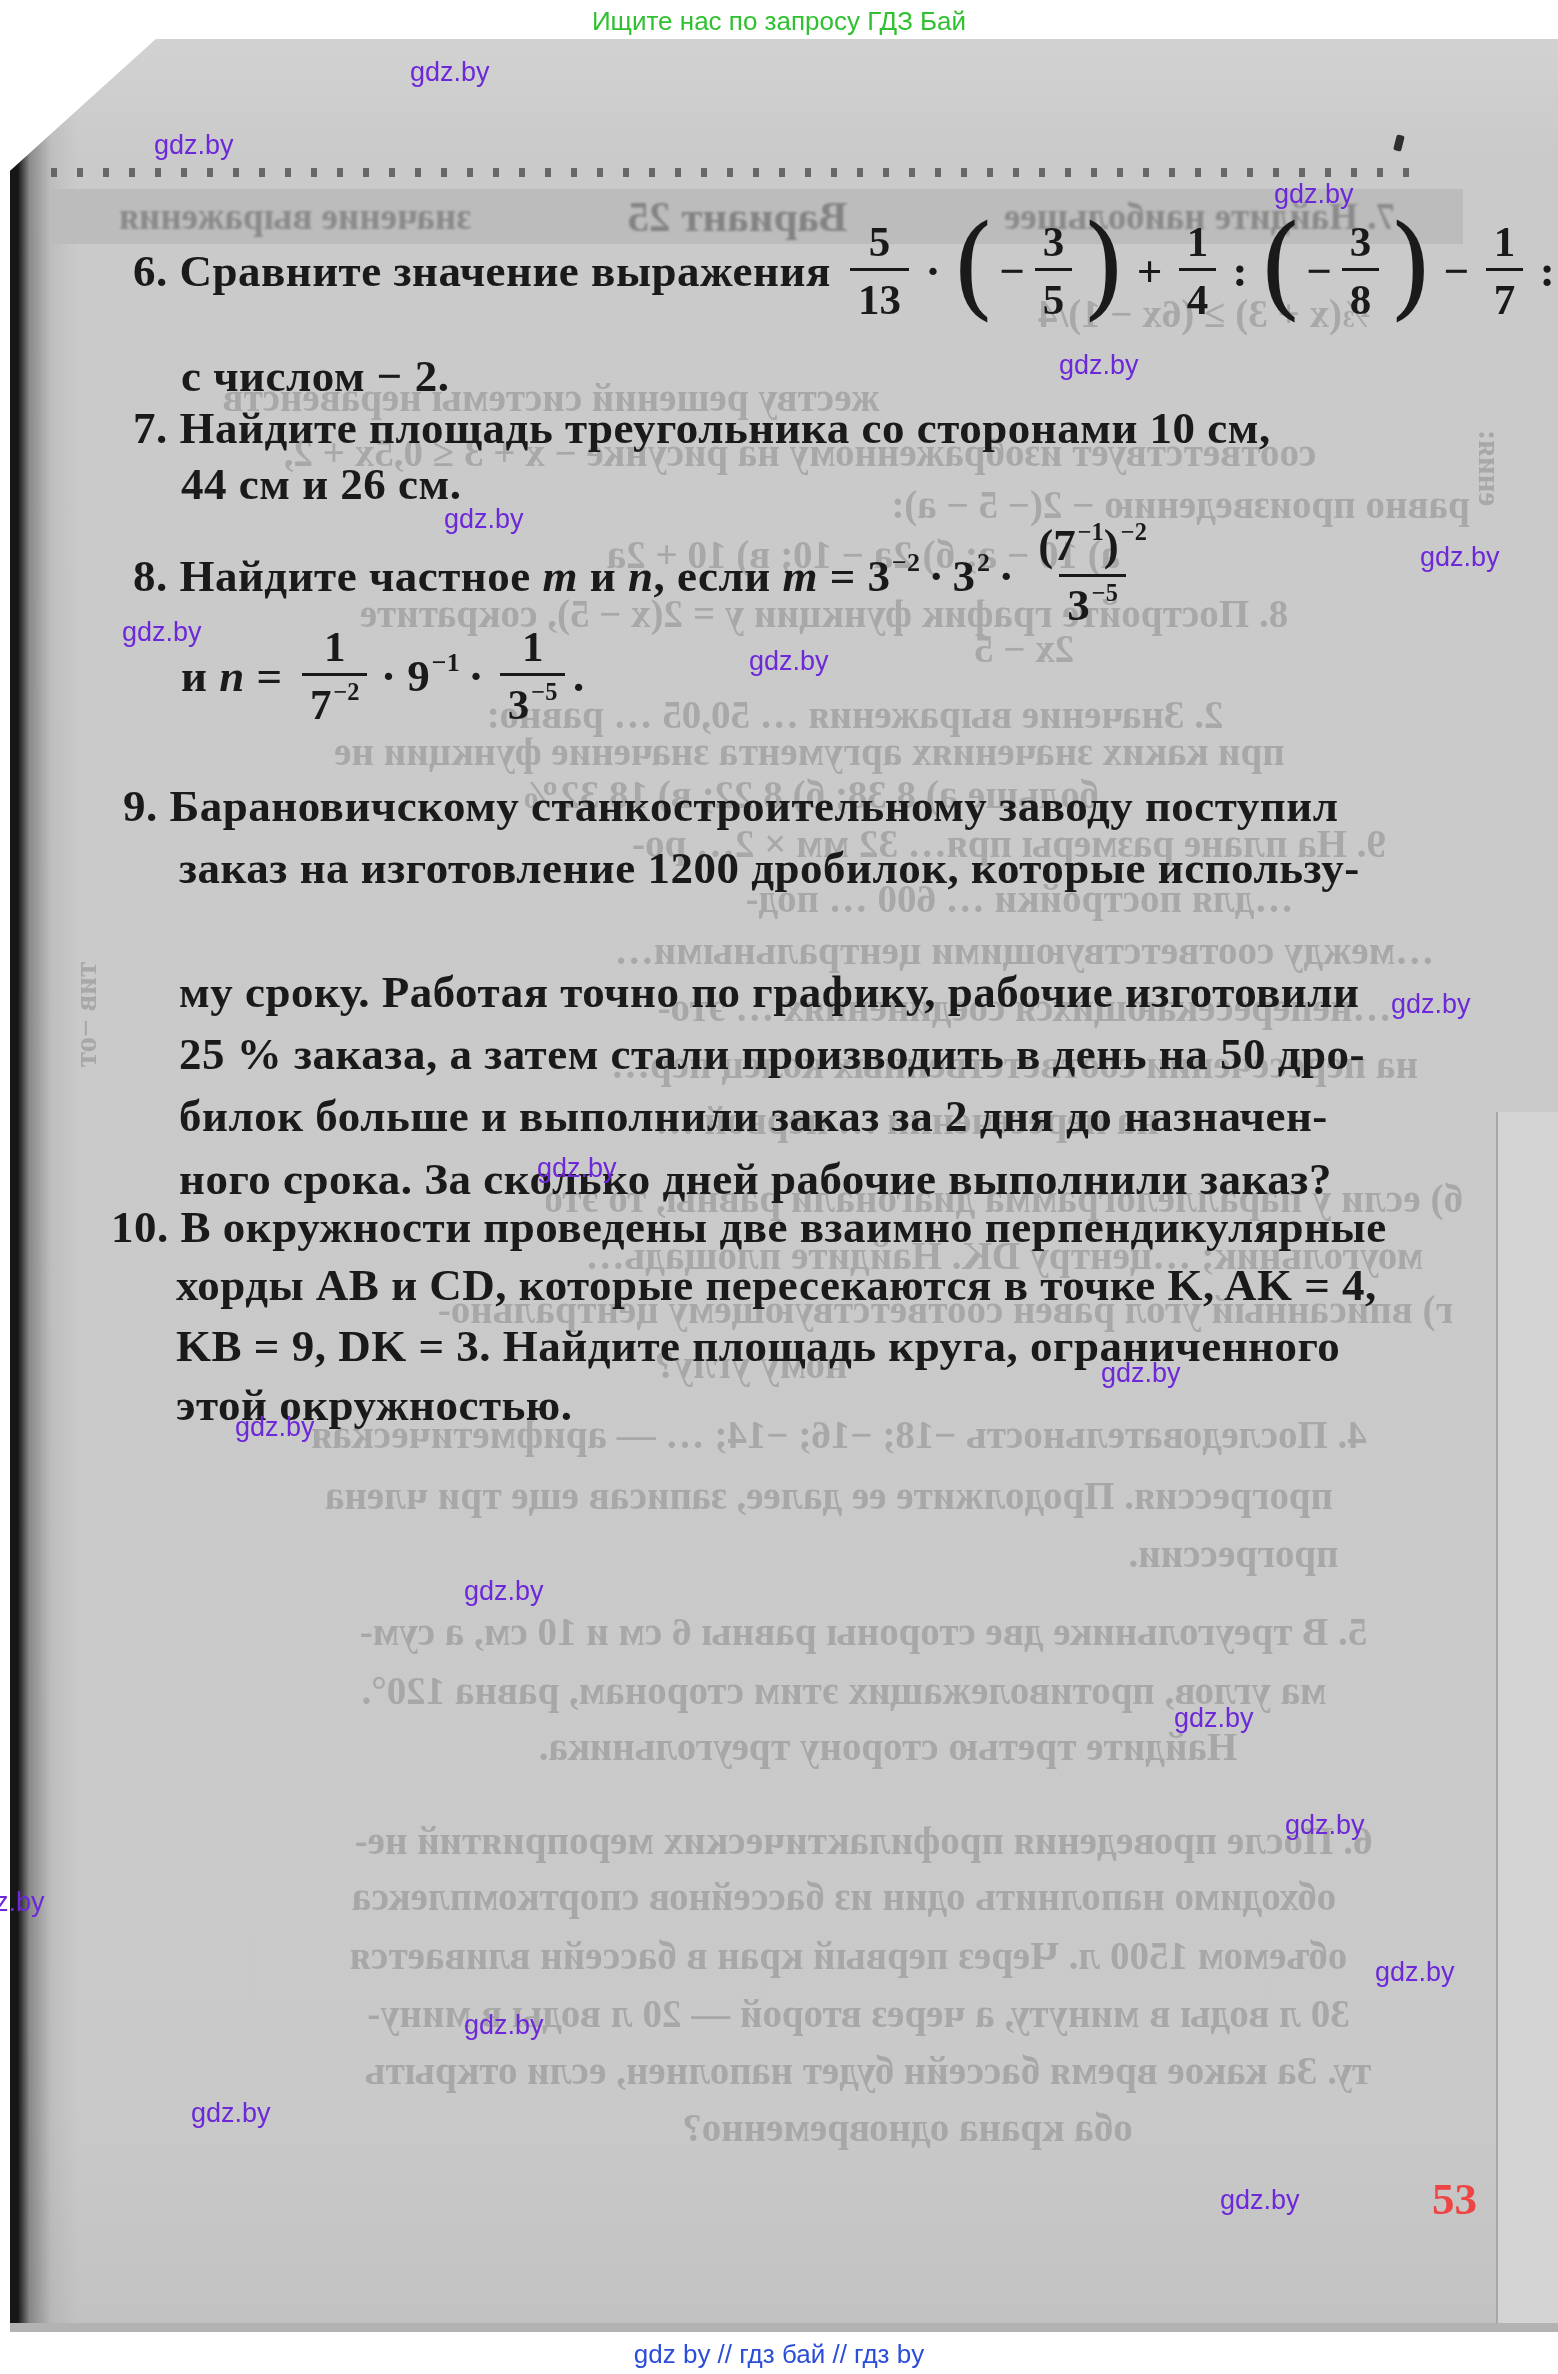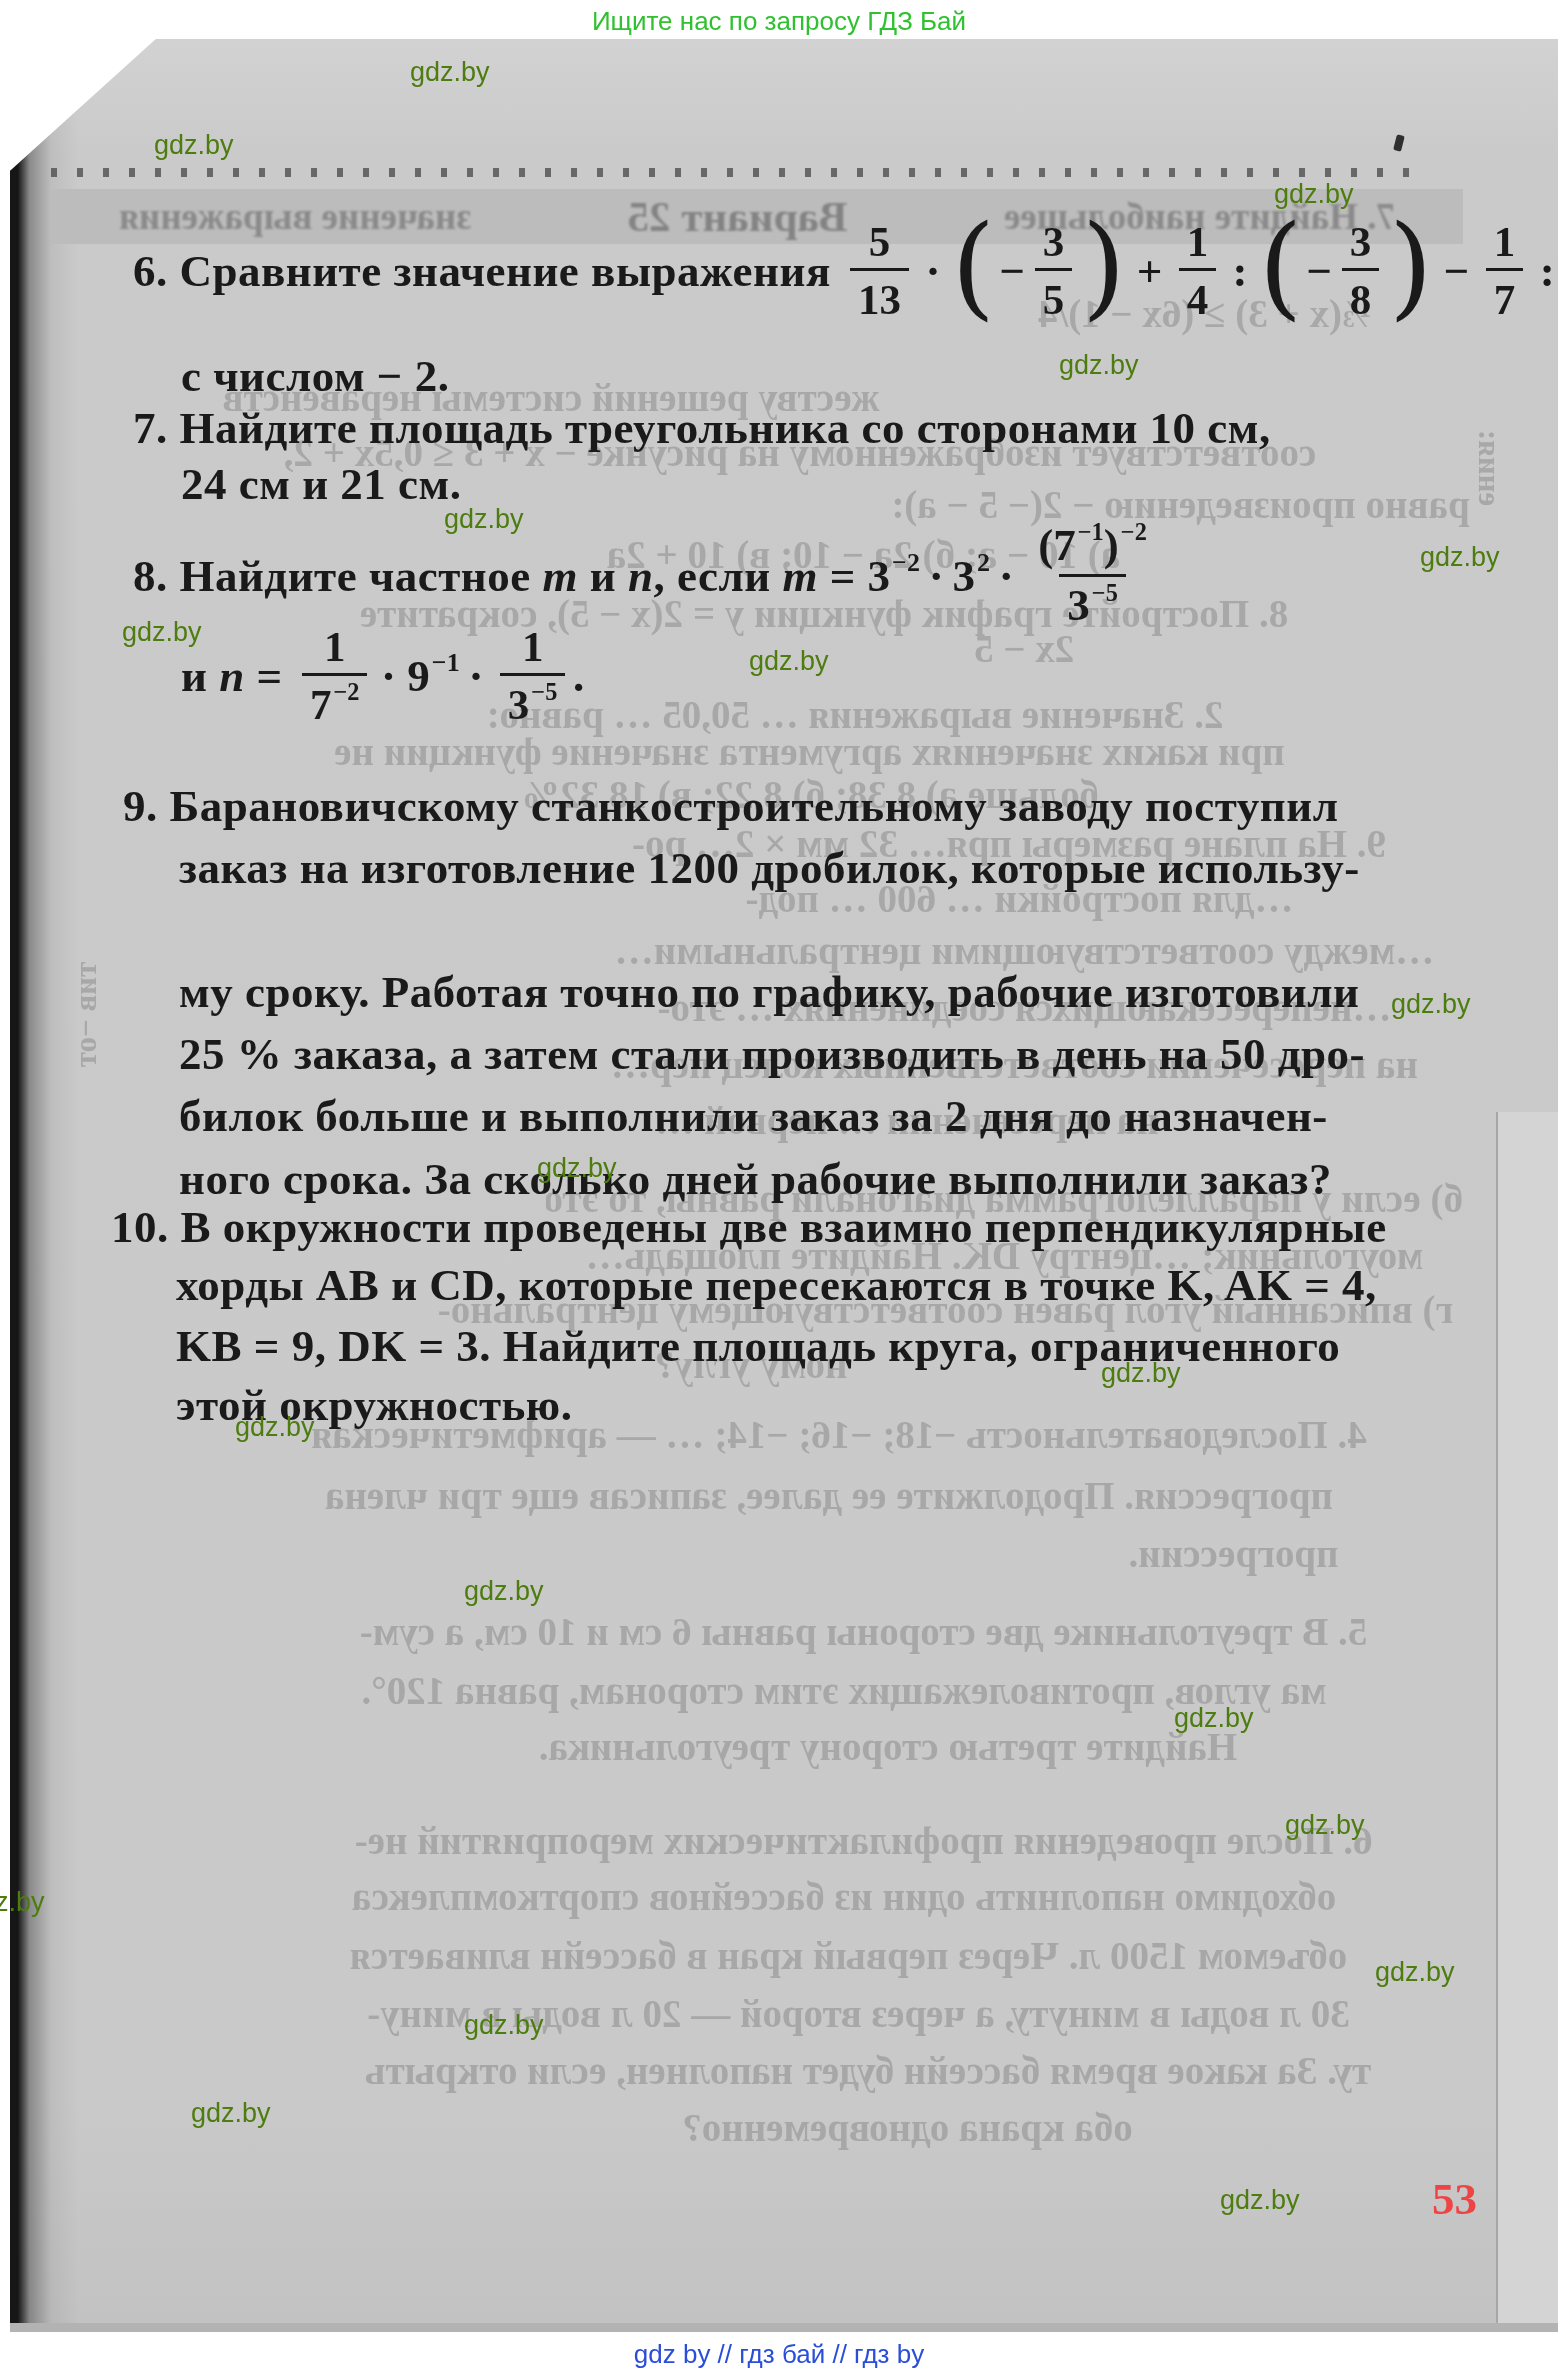--- a/index.html
+++ b/index.html
@@ -19,21 +19,21 @@
           clip-path:polygon(0 0,100% 0,0 100%);}
   .edgecol{position:absolute;left:1496px;top:1112px;width:62px;height:1219px;
            background:#d4d4d4;border-left:2px solid #a7a7a7;}
   .botstrip{position:absolute;left:9.8px;top:2323px;width:1549px;height:8.8px;background:#b3b3b3;}
   .dots{position:absolute;left:51px;top:168px;width:1365px;height:8.8px;opacity:.8;
         background:repeating-linear-gradient(90deg,#4f4f4f 0 5.9px,transparent 5.9px 26px);}
   .mark{position:absolute;left:1395px;top:135px;width:7.8px;height:15.6px;background:#2f2f2f;
         transform:rotate(14deg);border-radius:2px;}
   
   .wm{position:absolute;font:400 27px "Liberation Sans","DejaVu Sans",sans-serif;
-      color:#4d7c0f;white-space:nowrap;}
+      color:#6d28d9;white-space:nowrap;}
   
   .line{position:absolute;font:700 45px "Liberation Serif","DejaVu Serif",serif;
         color:#1a1a1a;letter-spacing:0.5px;white-space:pre;}
   .mline{position:absolute;display:flex;align-items:center;color:#1a1a1a;}
   .txt{font:700 45px "Liberation Serif","DejaVu Serif",serif;letter-spacing:0.5px;white-space:pre;}
   .iv{font-style:italic;}
   .fr{display:flex;flex-direction:column;align-items:center;margin:0 7.8px;
       font:700 43px "Liberation Serif","DejaVu Serif",serif;line-height:1.05;}
   .fr .n{padding:0 7.8px 3.9px;}
   .fr .d{border-top:3.9px solid #1a1a1a;padding:5.9px 7.8px 0;}
@@ -141,21 +141,21 @@
     <span class="fr">
         <span class="n">1</span>
         <span class="d">7</span>
       </span>
     <span class="op">:</span>
 
   </div>
   <div class="line" style="left:181px;top:322px;margin-top:28px;">с числом − 2.</div>
 
   <div class="line" style="left:133px;top:402px;">7. Найдите площадь треугольника со сторонами 10 см,</div>
-  <div class="line" style="left:181px;top:458px;">24 см и 21 см.</div>
+  <div class="line" style="left:181px;top:458px;">44 см и 26 см.</div>
 
   <div class="mline" style="left:133px;top:499px;height:154px;">
     <span class="txt">8.</span>
     <span class="txt" style="margin-left:11.7px;">Найдите частное </span>
       <span class="txt iv">m</span>
       <span class="txt"> и </span>
       <span class="txt iv">n</span>
       <span class="txt">, если </span>
       <span class="txt iv">m</span>
       <span class="txt"> = </span>

